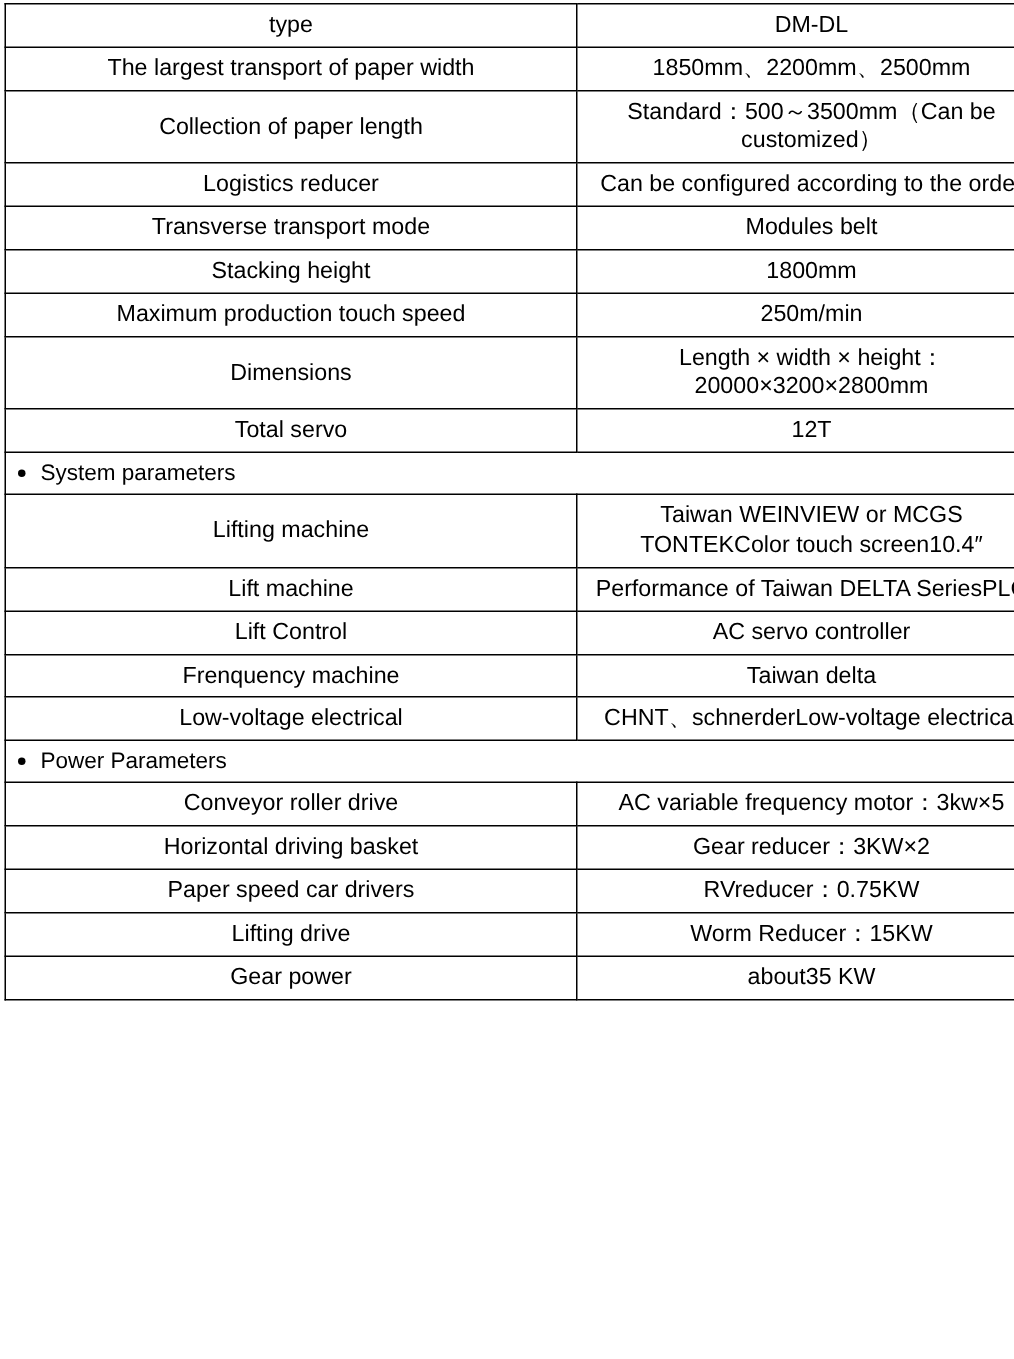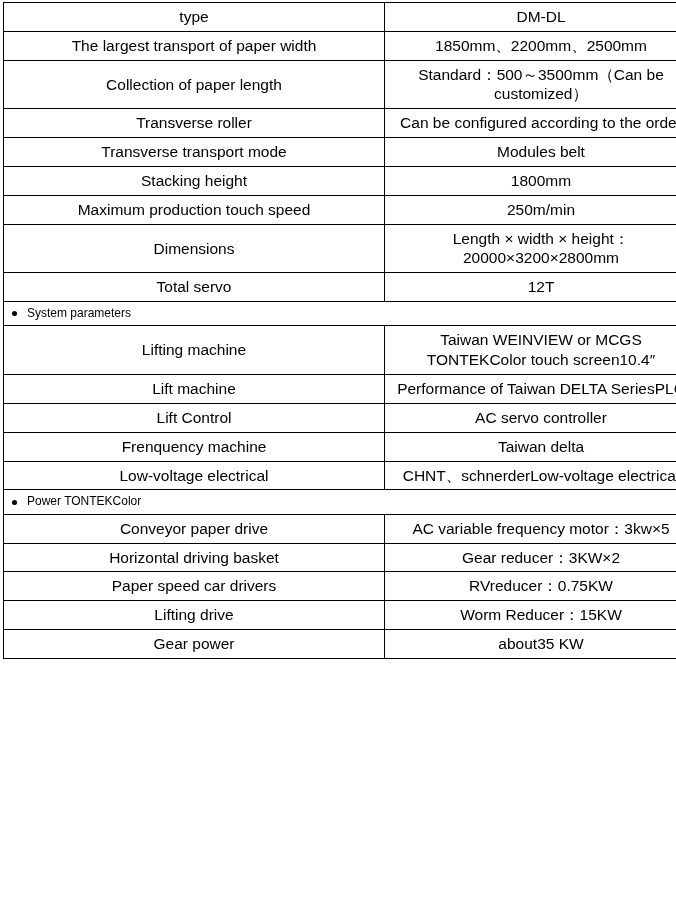--- a/index.html
+++ b/index.html
@@ -53,21 +53,21 @@
   .bullet-dot {
     display: inline-block;
     width: 5px;
     height: 5px;
     border-radius: 50%;
     background: #000;
     flex: 0 0 auto;
     margin-left: 2px;
   }
   .section-text {
-    font-size: 12px;
+    font-size: 15px;
   }
 </style>
 </head>
 <body>
 
 <div class="sheet">
   <table class="spec">
     <tbody>
         <tr>
           <td class="label">type</td>
@@ -75,21 +75,21 @@
         </tr>
         <tr>
           <td class="label">The largest transport of paper width</td>
           <td class="value">1850mm、2200mm、2500mm</td>
         </tr>
         <tr>
           <td class="label">Collection of paper length</td>
           <td class="value">Standard：500～3500mm（Can be customized）</td>
         </tr>
         <tr>
-          <td class="label">Transverse roller</td>
+          <td class="label">Logistics reducer</td>
           <td class="value">Can be configured according to the order</td>
         </tr>
         <tr>
           <td class="label">Transverse transport mode</td>
           <td class="value">Modules belt</td>
         </tr>
         <tr>
           <td class="label">Stacking height</td>
           <td class="value">1800mm</td>
         </tr>
@@ -130,26 +130,26 @@
           <td class="value">Taiwan delta</td>
         </tr>
         <tr>
           <td class="label">Low-voltage electrical</td>
           <td class="value">CHNT、schnerderLow-voltage electrical</td>
         </tr>
         <tr>
           <td colspan="2" class="section">
             <div class="bullet-row">
               <span class="bullet-dot"></span>
-              <span class="section-text">Power TONTEKColor</span>
+              <span class="section-text">Power Parameters</span>
             </div>
           </td>
         </tr>
         <tr>
-          <td class="label">Conveyor paper drive</td>
+          <td class="label">Conveyor roller drive</td>
           <td class="value">AC variable frequency motor：3kw×5</td>
         </tr>
         <tr>
           <td class="label">Horizontal driving basket</td>
           <td class="value">Gear reducer：3KW×2</td>
         </tr>
         <tr>
           <td class="label">Paper speed car drivers</td>
           <td class="value">RVreducer：0.75KW</td>
         </tr>

